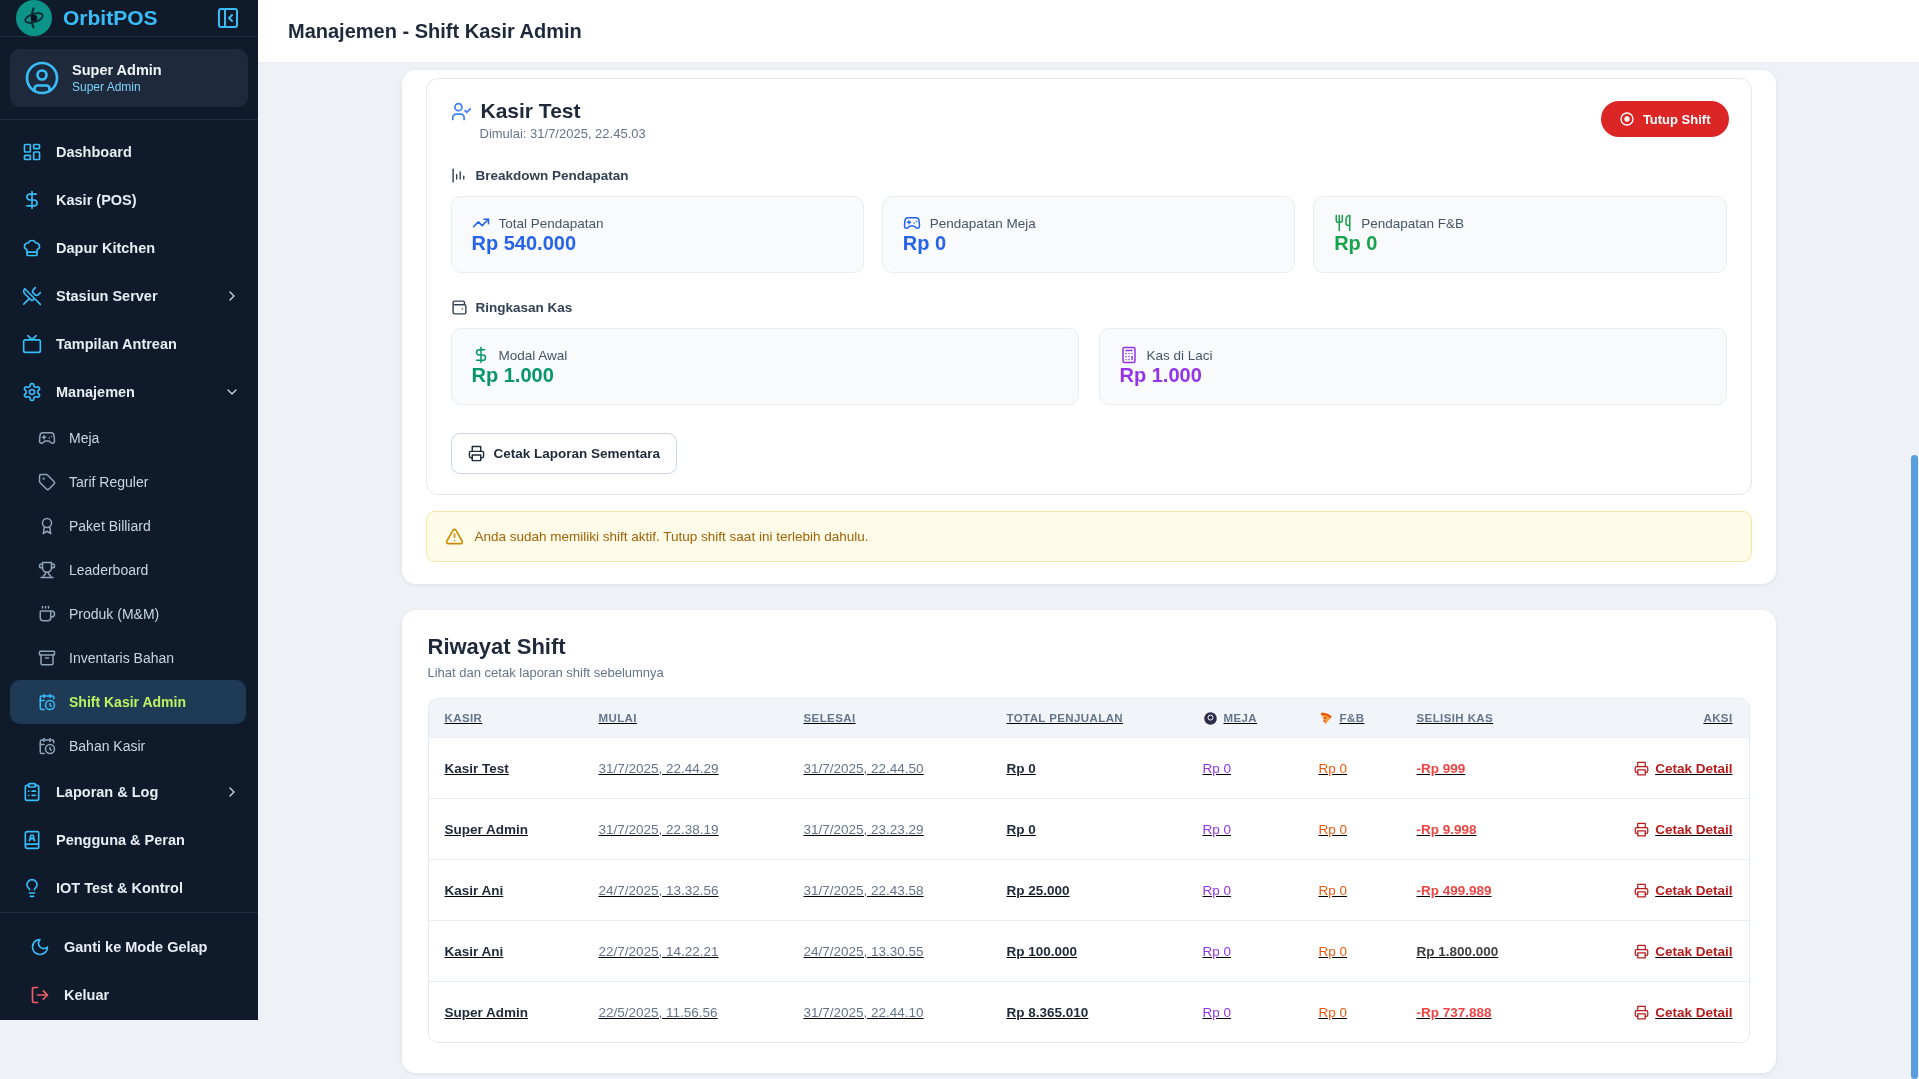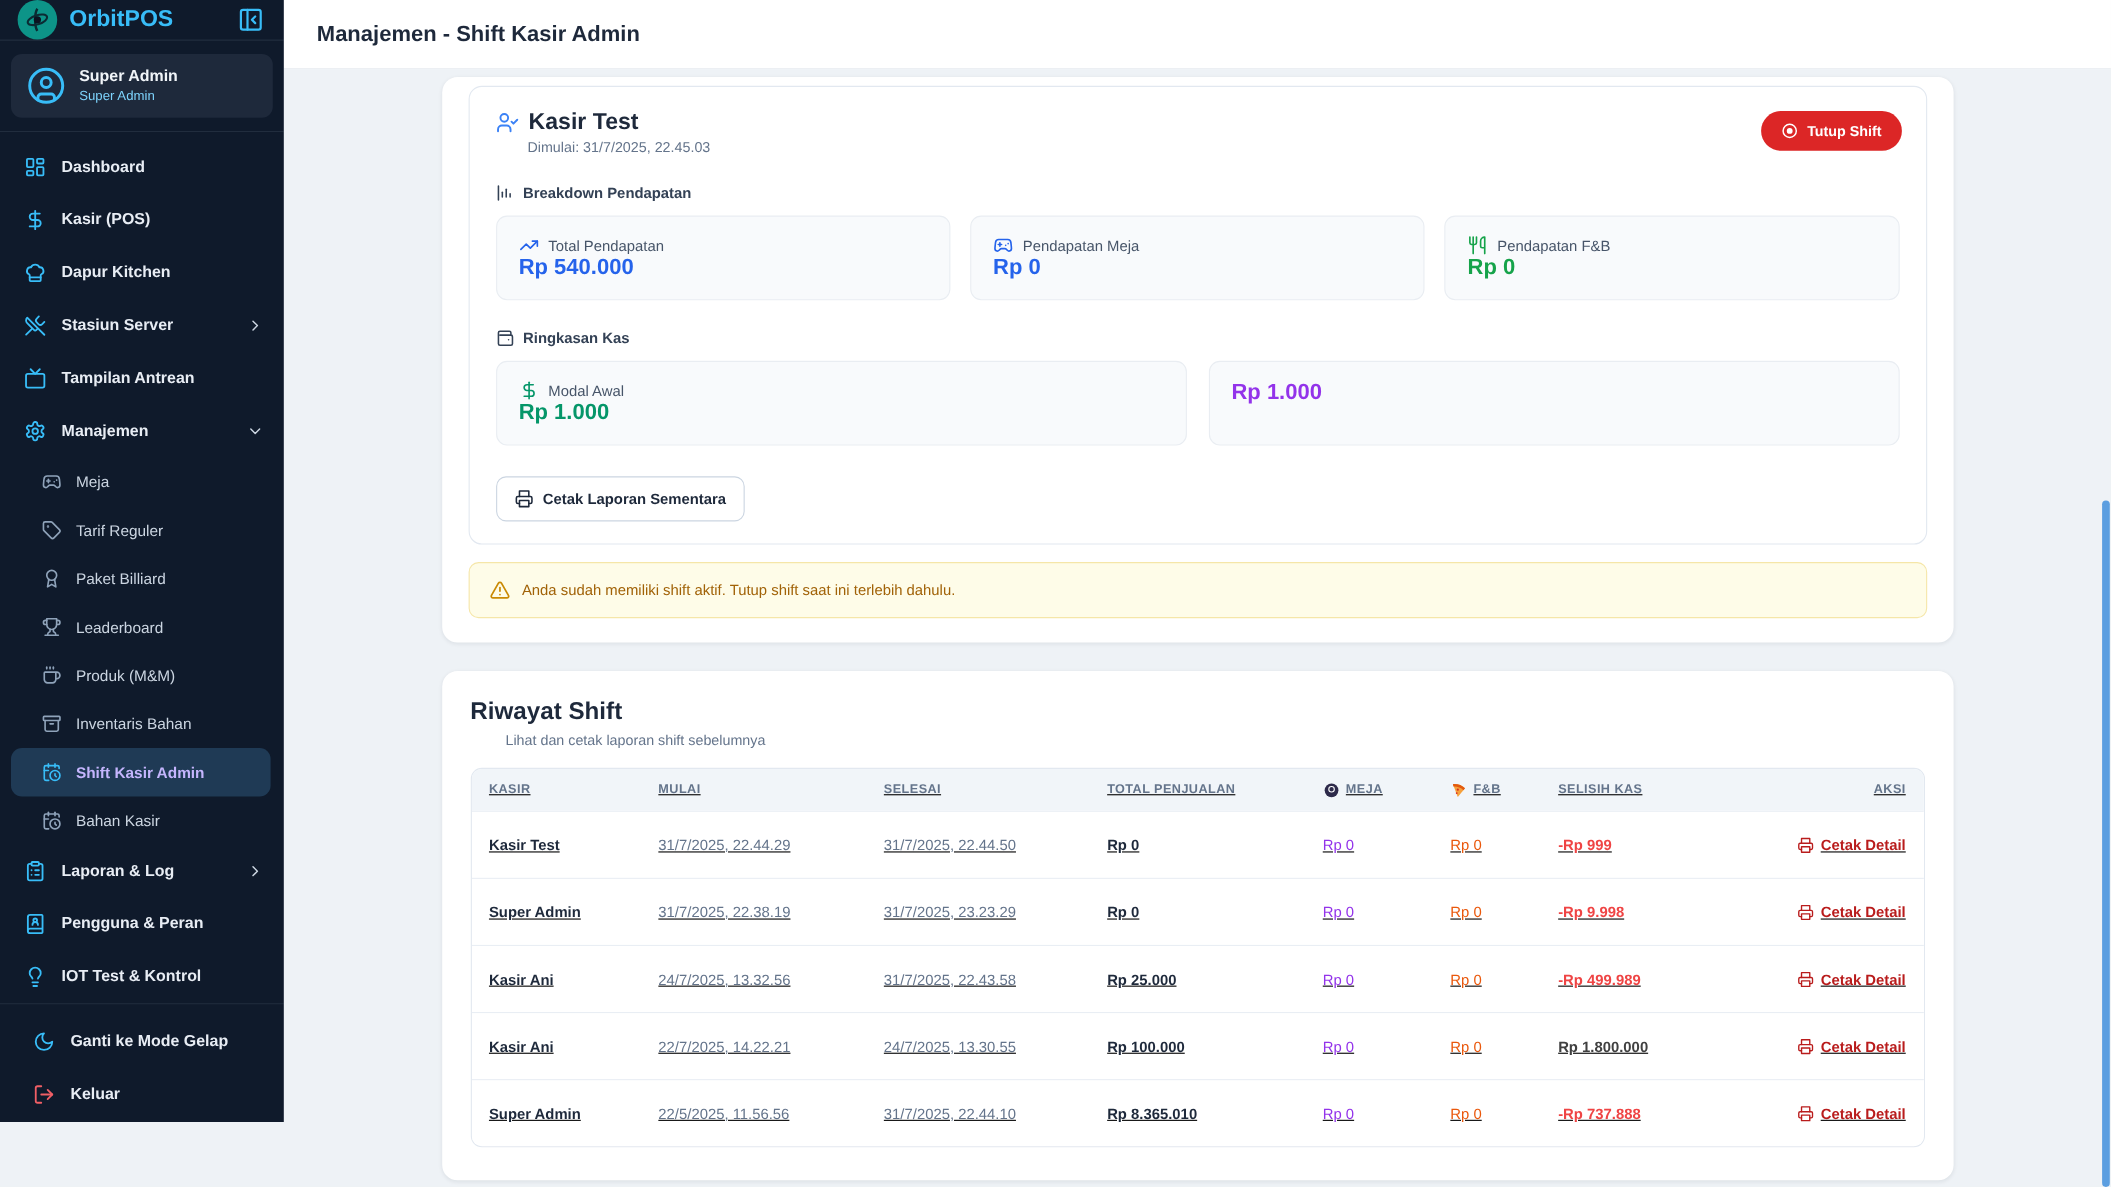--- a/index.html
+++ b/index.html
@@ -22,21 +22,21 @@
   .sb-sep { border-bottom:1px solid rgba(148,163,184,.14); }
   .nav { flex:1; padding:8px 0 0 0; }
   .nav-item { height:48px; display:flex; align-items:center; gap:14px;
     padding:0 18px 0 22px; font-size:14.5px; font-weight:600; color:#e8edf4; cursor:pointer; }
   .nav-item .ic { color:#38bdf8; display:flex; flex:0 0 20px; }
   .nav-item .chev { margin-left:auto; color:#cbd5e1; display:flex; }
   .sub-item { height:44px; display:flex; align-items:center; gap:13px;
     padding:0 18px 0 38px; font-size:14px; color:#cbd5e1; cursor:pointer; }
   .sub-item .ic { color:#8fa3ba; display:flex; flex:0 0 18px; }
   .sub-item.active { background:#1f3a55; border-radius:10px; margin:0 12px 0 10px;
-    padding-left:28px; color:#c4b5fd; font-weight:bold; }
+    padding-left:28px; color:#bef264; font-weight:bold; }
   .sub-item.active .ic { color:#38bdf8; }
   .sb-foot { padding:10px 0 14px 0; border-top:1px solid rgba(148,163,184,.14); }
   .sb-foot .nav-item { padding-left:30px; }
   .keluar-ic { color:#f05f66 !important; }
 
   
   .topbar { position:absolute; left:258px; top:0; right:0; height:63px; background:#ffffff;
     border-bottom:1px solid #e8ebf0; display:flex; align-items:center; padding:0 30px; z-index:4; }
   .topbar h1 { font-size:20px; font-weight:bold; color:#1e293b; }
 
@@ -65,21 +65,21 @@
     padding:11px 16px; font-size:13.5px; font-weight:600; color:#1e293b;
     display:inline-flex; align-items:center; gap:9px; cursor:pointer; font-family:inherit; }
   .warn { margin-top:16px; background:#fefce8; border:1px solid #f5e6a8; border-radius:9px;
     padding:15px 18px; display:flex; align-items:center; gap:11px;
     font-size:13.5px; color:#a16207; }
   .warn .ic { color:#ca8a04; display:flex; }
 
   .riwayat-card { margin-top:26px; background:#fff; border-radius:14px;
     box-shadow:0 1px 4px rgba(15,23,42,.08); padding:24px 26px 30px; }
   .rw-title { font-size:22px; font-weight:bold; color:#1e293b; }
-  .rw-sub { font-size:13px; color:#64748b; margin-top:5px;margin-left:32px; }
+  .rw-sub { font-size:13px; color:#64748b; margin-top:5px; }
   .table { margin-top:18px; border:1px solid #e2e8f0; border-radius:10px; overflow:hidden;text-decoration:underline; }
   .t-row { display:grid; grid-template-columns:154px 205px 203px 196px 116px 98px 190px 1fr;
     align-items:center; padding:0 16px; }
   .t-head { background:#f1f5f9; height:38px; color:#64748b; font-size:11.5px; font-weight:bold;
     letter-spacing:.4px; }
   .t-head .hcell { display:flex; align-items:center; gap:6px; }
   .t-body-row { height:61px; background:#fff; border-top:1px solid #e9eef4; }
   .c-kasir { font-size:13.5px; font-weight:bold; color:#1e293b; }
   .c-date { font-size:13.5px; color:#64748b; }
   .c-total { font-size:13.5px; font-weight:bold; color:#1e293b; }
@@ -458,20 +458,37 @@
                   <svg width="18" height="18" viewBox="0 0 24 24" fill="none" stroke="currentColor" stroke-width="2" stroke-linecap="round" stroke-linejoin="round">
                     <line x1="12" y1="2" x2="12" y2="22"></line>
                     <path d="M17 5H9.5a3.5 3.5 0 0 0 0 7h5a3.5 3.5 0 0 1 0 7H6"></path>
                   </svg>
                 </span>
               <span>Modal Awal</span>
             </div>
             <div class="stat-value" style="color: rgb(5, 150, 105);">Rp 1.000</div>
           </div>
           <div class="stat-card">
+            <div class="stat-label">
+              <span style="color:#9333ea">
+                  <svg width="18" height="18" viewBox="0 0 24 24" fill="none" stroke="currentColor" stroke-width="2" stroke-linecap="round" stroke-linejoin="round">
+                    <rect x="4" y="2" width="16" height="20" rx="2"></rect>
+                    <line x1="8" y1="6" x2="16" y2="6"></line>
+                    <line x1="16" y1="14" x2="16" y2="18"></line>
+                    <path d="M16 10h.01"></path>
+                    <path d="M12 10h.01"></path>
+                    <path d="M8 10h.01"></path>
+                    <path d="M12 14h.01"></path>
+                    <path d="M8 14h.01"></path>
+                    <path d="M12 18h.01"></path>
+                    <path d="M8 18h.01"></path>
+                  </svg>
+                </span>
+              <span>Kas di Laci</span>
+            </div>
             <div class="stat-value" style="color: rgb(147, 51, 234);">Rp 1.000</div>
           </div>
         </div>
 
         <button class="btn-print">
           <span>
               <svg width="17" height="17" viewBox="0 0 24 24" fill="none" stroke="currentColor" stroke-width="2" stroke-linecap="round" stroke-linejoin="round">
                 <polyline points="6 9 6 2 18 2 18 9"></polyline>
                 <path d="M6 18H4a2 2 0 0 1-2-2v-5a2 2 0 0 1 2-2h16a2 2 0 0 1 2 2v5a2 2 0 0 1-2 2h-2"></path>
                 <rect x="6" y="14" width="12" height="8"></rect>

